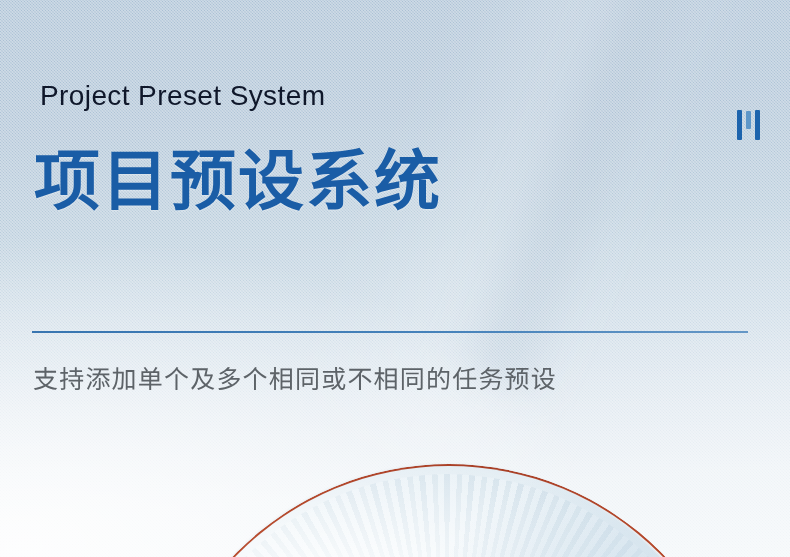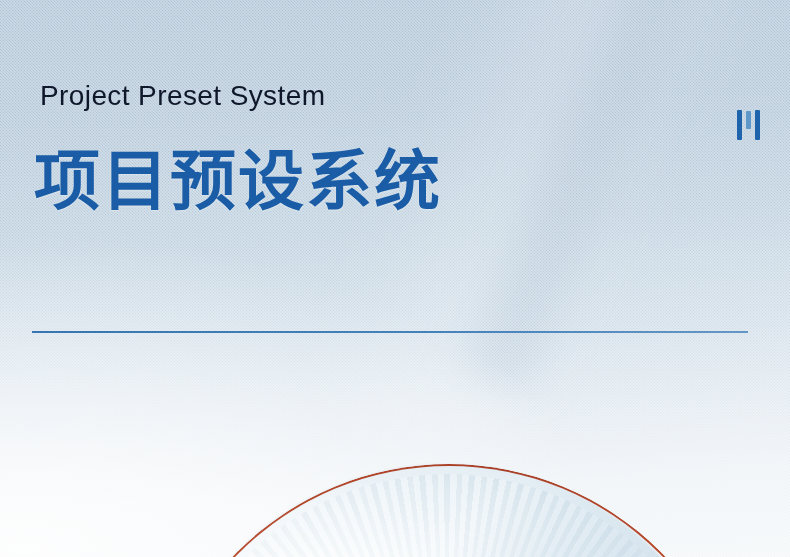--- a/index.html
+++ b/index.html
@@ -291,14 +291,15 @@
   </div>
 
   <div class="eyebrow">Project Preset System</div>
 
   <div class="headline">
     <div class="headline-line">项目预设系统</div>
   </div>
 
   <div class="divider"></div>
 
+  <div class="subtitle">支持添加单个及多个相同或不相同的任务预设</div>
 
 </div>
 
 </body></html>

